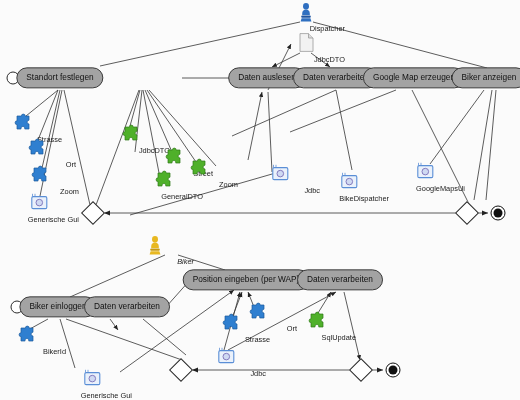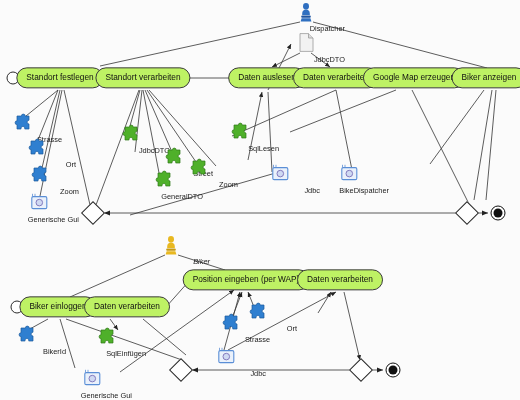--- a/index.html
+++ b/index.html
@@ -26,21 +26,21 @@
     pointer-events: none;
   }
   .node {
     position: absolute;
     transform: translate(-50%, -50%);
   }
   
   .activity {
     border: 1px solid #3a3a3a;
     border-radius: 11px;
-    background: #bef264;
+    background: #a3a3a3;
     color: #111111;
     font-size: 8.3px;
     line-height: 1;
     white-space: nowrap;
     padding: 5px 9px 6px 9px;
     text-align: center;
     box-sizing: border-box;
   }
   
   .init-node {
@@ -188,21 +188,20 @@
 
       <line x1="352" y1="370" x2="192" y2="370" marker-end="url(#arrow)"></line>
       <line x1="370" y1="370" x2="383" y2="370" marker-end="url(#arrow)"></line>
     </g>
   </svg>
 
   <div class="node init-node" style="left:13px; top:78px;"></div>
 
   <div class="node activity" style="left:60px; top:78px;">Standort festlegen</div>
 
-  <div class="node activity" style="left:143px; top:78px;">Standort verarbeiten</div>
 
   <div class="node activity" style="left:267px; top:78px;">Daten auslesen</div>
 
   <div class="node activity" style="left:336px; top:78px;">Daten verarbeiten</div>
 
   <div class="node activity" style="left:414px; top:78px;">Google Map erzeugen</div>
 
   <div class="node activity" style="left:489px; top:78px;">Biker anzeigen</div>
 
   <div class="node diamond" style="left:93px; top:213px;"></div>
@@ -308,70 +307,72 @@
     <span class="glyph">
       <svg width="19" height="19" viewBox="0 0 19 19">
         <path d="M3 3 h4.4 a1.9 1.9 0 1 1 3.8 0 H15 v4.2 a1.9 1.9 0 1 0 0 3.8 V16 h-4.3
                  a1.9 1.9 0 1 0 -3.6 0 H3 v-4.4 a1.9 1.9 0 1 1 0 -3.8 z" fill="#4fb02a" stroke="#2f7a18" stroke-width="0.7"></path>
       </svg>
     </span>
     <span class="cap">Zoom</span>
   </div>
 
 
-  <div class="artifact" style="left:240px; top:122px;">
-    <span class="glyph">
-      <svg width="19" height="19" viewBox="0 0 19 19">
-        <path d="M3 3 h4.4 a1.9 1.9 0 1 1 3.8 0 H15 v4.2 a1.9 1.9 0 1 0 0 3.8 V16 h-4.3
-                 a1.9 1.9 0 1 0 -3.6 0 H3 v-4.4 a1.9 1.9 0 1 1 0 -3.8 z" fill="#4fb02a" stroke="#2f7a18" stroke-width="0.7"></path>
-      </svg>
-    </span>
-    <span class="cap">SqlLesen</span>
-  </div>
 
   <div class="artifact" style="left:281px; top:164px;">
     <span class="glyph">
       <svg width="19" height="19" viewBox="0 0 19 19">
         <rect x="1" y="0.8" width="1" height="3" fill="#7fa6dd"></rect>
         <rect x="3.5" y="0.8" width="1" height="3" fill="#7fa6dd"></rect>
         <rect x="0.8" y="3.6" width="15" height="12" rx="1.4" fill="#eaf1fb" stroke="#5a8ed6" stroke-width="1.1"></rect>
         <circle cx="8.3" cy="9.6" r="3.3" fill="#cfd9f2" stroke="#7b6fb8" stroke-width="0.9"></circle>
       </svg>
     </span>
     <span class="cap">Jdbc</span>
   </div>
 
-  <div class="artifact" style="left:350px; top:164px;">
+  <div class="artifact" style="left:350px; top:172px;">
     <span class="glyph">
       <svg width="19" height="19" viewBox="0 0 19 19">
         <rect x="1" y="0.8" width="1" height="3" fill="#7fa6dd"></rect>
         <rect x="3.5" y="0.8" width="1" height="3" fill="#7fa6dd"></rect>
         <rect x="0.8" y="3.6" width="15" height="12" rx="1.4" fill="#eaf1fb" stroke="#5a8ed6" stroke-width="1.1"></rect>
         <circle cx="8.3" cy="9.6" r="3.3" fill="#cfd9f2" stroke="#7b6fb8" stroke-width="0.9"></circle>
       </svg>
     </span>
     <span class="cap">BikeDispatcher</span>
   </div>
 
+  <div class="artifact" style="left:426px; top:162px;">
+    <span class="glyph">
+      <svg width="19" height="19" viewBox="0 0 19 19">
+        <rect x="1" y="0.8" width="1" height="3" fill="#7fa6dd"></rect>
+        <rect x="3.5" y="0.8" width="1" height="3" fill="#7fa6dd"></rect>
+        <rect x="0.8" y="3.6" width="15" height="12" rx="1.4" fill="#eaf1fb" stroke="#5a8ed6" stroke-width="1.1"></rect>
+        <circle cx="8.3" cy="9.6" r="3.3" fill="#cfd9f2" stroke="#7b6fb8" stroke-width="0.9"></circle>
+      </svg>
+    </span>
+    <span class="cap">GoogleMapsUi</span>
+  </div>
 
   <div class="node init-node" style="left:17px; top:307px;"></div>
 
   <div class="node activity" style="left:58px; top:307px;">Biker einloggen</div>
 
   <div class="node activity" style="left:127px; top:307px;">Daten verarbeiten</div>
 
   <div class="node activity" style="left:246px; top:280px;">Position eingeben (per WAP)</div>
 
   <div class="node activity" style="left:340px; top:280px;">Daten verarbeiten</div>
 
   <div class="node diamond" style="left:181px; top:370px;"></div>
   <div class="node diamond" style="left:361px; top:370px;"></div>
   <div class="node final-node" style="left:393px; top:370px;"></div>
 
-  <div class="artifact actor" style="left:171px; top:236px;font-style:italic;">
+  <div class="artifact actor" style="left:155px; top:236px;font-style:italic;">
     <span class="glyph">
       <svg width="12" height="19" viewBox="0 0 12 19">
         <ellipse cx="6" cy="3.2" rx="3" ry="3.2" fill="#e8b820"></ellipse>
         <path d="M6 6.6 C3 6.6 2 9 2.2 12 L9.8 12 C10 9 9 6.6 6 6.6 z" fill="#e8b820"></path>
         <rect x="1.2" y="12.4" width="9.6" height="2.3" rx="1" fill="#c79a10"></rect>
         <path d="M1.6 15.2 L10.4 15.2 L11.4 18.4 L0.6 18.4 z" fill="#e8b820"></path>
       </svg>
     </span>
     <span class="cap">Biker</span>
   </div>
@@ -379,68 +380,68 @@
   <div class="artifact" style="left:27px; top:325px;">
     <span class="glyph">
       <svg width="19" height="19" viewBox="0 0 19 19">
         <path d="M3 3 h4.4 a1.9 1.9 0 1 1 3.8 0 H15 v4.2 a1.9 1.9 0 1 0 0 3.8 V16 h-4.3
                  a1.9 1.9 0 1 0 -3.6 0 H3 v-4.4 a1.9 1.9 0 1 1 0 -3.8 z" fill="#2f7fd0" stroke="#1a5a9c" stroke-width="0.7"></path>
       </svg>
     </span>
     <span class="cap">BikerId</span>
   </div>
 
-  <div class="artifact" style="left:107px; top:327px;">
+
+  <div class="artifact" style="left:93px; top:369px;">
+    <span class="glyph">
+      <svg width="19" height="19" viewBox="0 0 19 19">
+        <rect x="1" y="0.8" width="1" height="3" fill="#7fa6dd"></rect>
+        <rect x="3.5" y="0.8" width="1" height="3" fill="#7fa6dd"></rect>
+        <rect x="0.8" y="3.6" width="15" height="12" rx="1.4" fill="#eaf1fb" stroke="#5a8ed6" stroke-width="1.1"></rect>
+        <circle cx="8.3" cy="9.6" r="3.3" fill="#cfd9f2" stroke="#7b6fb8" stroke-width="0.9"></circle>
+      </svg>
+    </span>
+    <span class="cap">Generische Gui</span>
+  </div>
+
+  <div class="artifact" style="left:231px; top:313px;">
+    <span class="glyph">
+      <svg width="19" height="19" viewBox="0 0 19 19">
+        <path d="M3 3 h4.4 a1.9 1.9 0 1 1 3.8 0 H15 v4.2 a1.9 1.9 0 1 0 0 3.8 V16 h-4.3
+                 a1.9 1.9 0 1 0 -3.6 0 H3 v-4.4 a1.9 1.9 0 1 1 0 -3.8 z" fill="#2f7fd0" stroke="#1a5a9c" stroke-width="0.7"></path>
+      </svg>
+    </span>
+    <span class="cap">Strasse</span>
+  </div>
+
+  <div class="artifact" style="left:258px; top:302px;">
+    <span class="glyph">
+      <svg width="19" height="19" viewBox="0 0 19 19">
+        <path d="M3 3 h4.4 a1.9 1.9 0 1 1 3.8 0 H15 v4.2 a1.9 1.9 0 1 0 0 3.8 V16 h-4.3
+                 a1.9 1.9 0 1 0 -3.6 0 H3 v-4.4 a1.9 1.9 0 1 1 0 -3.8 z" fill="#2f7fd0" stroke="#1a5a9c" stroke-width="0.7"></path>
+      </svg>
+    </span>
+    <span class="cap">Ort</span>
+  </div>
+
+  <div class="artifact" style="left:227px; top:347px;">
+    <span class="glyph">
+      <svg width="19" height="19" viewBox="0 0 19 19">
+        <rect x="1" y="0.8" width="1" height="3" fill="#7fa6dd"></rect>
+        <rect x="3.5" y="0.8" width="1" height="3" fill="#7fa6dd"></rect>
+        <rect x="0.8" y="3.6" width="15" height="12" rx="1.4" fill="#eaf1fb" stroke="#5a8ed6" stroke-width="1.1"></rect>
+        <circle cx="8.3" cy="9.6" r="3.3" fill="#cfd9f2" stroke="#7b6fb8" stroke-width="0.9"></circle>
+      </svg>
+    </span>
+    <span class="cap">Jdbc</span>
+  </div>
+
+  <div class="artifact" style="left:317px; top:311px;">
     <span class="glyph">
       <svg width="19" height="19" viewBox="0 0 19 19">
         <path d="M3 3 h4.4 a1.9 1.9 0 1 1 3.8 0 H15 v4.2 a1.9 1.9 0 1 0 0 3.8 V16 h-4.3
                  a1.9 1.9 0 1 0 -3.6 0 H3 v-4.4 a1.9 1.9 0 1 1 0 -3.8 z" fill="#4fb02a" stroke="#2f7a18" stroke-width="0.7"></path>
       </svg>
     </span>
-    <span class="cap">SqlEinfügen</span>
-  </div>
-
-  <div class="artifact" style="left:93px; top:369px;">
-    <span class="glyph">
-      <svg width="19" height="19" viewBox="0 0 19 19">
-        <rect x="1" y="0.8" width="1" height="3" fill="#7fa6dd"></rect>
-        <rect x="3.5" y="0.8" width="1" height="3" fill="#7fa6dd"></rect>
-        <rect x="0.8" y="3.6" width="15" height="12" rx="1.4" fill="#eaf1fb" stroke="#5a8ed6" stroke-width="1.1"></rect>
-        <circle cx="8.3" cy="9.6" r="3.3" fill="#cfd9f2" stroke="#7b6fb8" stroke-width="0.9"></circle>
-      </svg>
-    </span>
-    <span class="cap">Generische Gui</span>
-  </div>
-
-  <div class="artifact" style="left:231px; top:313px;">
-    <span class="glyph">
-      <svg width="19" height="19" viewBox="0 0 19 19">
-        <path d="M3 3 h4.4 a1.9 1.9 0 1 1 3.8 0 H15 v4.2 a1.9 1.9 0 1 0 0 3.8 V16 h-4.3
-                 a1.9 1.9 0 1 0 -3.6 0 H3 v-4.4 a1.9 1.9 0 1 1 0 -3.8 z" fill="#2f7fd0" stroke="#1a5a9c" stroke-width="0.7"></path>
-      </svg>
-    </span>
-    <span class="cap">Strasse</span>
-  </div>
-
-  <div class="artifact" style="left:258px; top:302px;">
-    <span class="glyph">
-      <svg width="19" height="19" viewBox="0 0 19 19">
-        <path d="M3 3 h4.4 a1.9 1.9 0 1 1 3.8 0 H15 v4.2 a1.9 1.9 0 1 0 0 3.8 V16 h-4.3
-                 a1.9 1.9 0 1 0 -3.6 0 H3 v-4.4 a1.9 1.9 0 1 1 0 -3.8 z" fill="#2f7fd0" stroke="#1a5a9c" stroke-width="0.7"></path>
-      </svg>
-    </span>
-    <span class="cap">Ort</span>
-  </div>
-
-  <div class="artifact" style="left:227px; top:347px;">
-    <span class="glyph">
-      <svg width="19" height="19" viewBox="0 0 19 19">
-        <rect x="1" y="0.8" width="1" height="3" fill="#7fa6dd"></rect>
-        <rect x="3.5" y="0.8" width="1" height="3" fill="#7fa6dd"></rect>
-        <rect x="0.8" y="3.6" width="15" height="12" rx="1.4" fill="#eaf1fb" stroke="#5a8ed6" stroke-width="1.1"></rect>
-        <circle cx="8.3" cy="9.6" r="3.3" fill="#cfd9f2" stroke="#7b6fb8" stroke-width="0.9"></circle>
-      </svg>
-    </span>
-    <span class="cap">Jdbc</span>
-  </div>
-
+    <span class="cap">SqlUpdate</span>
+  </div>
 
 </div>
 
 </body></html>

